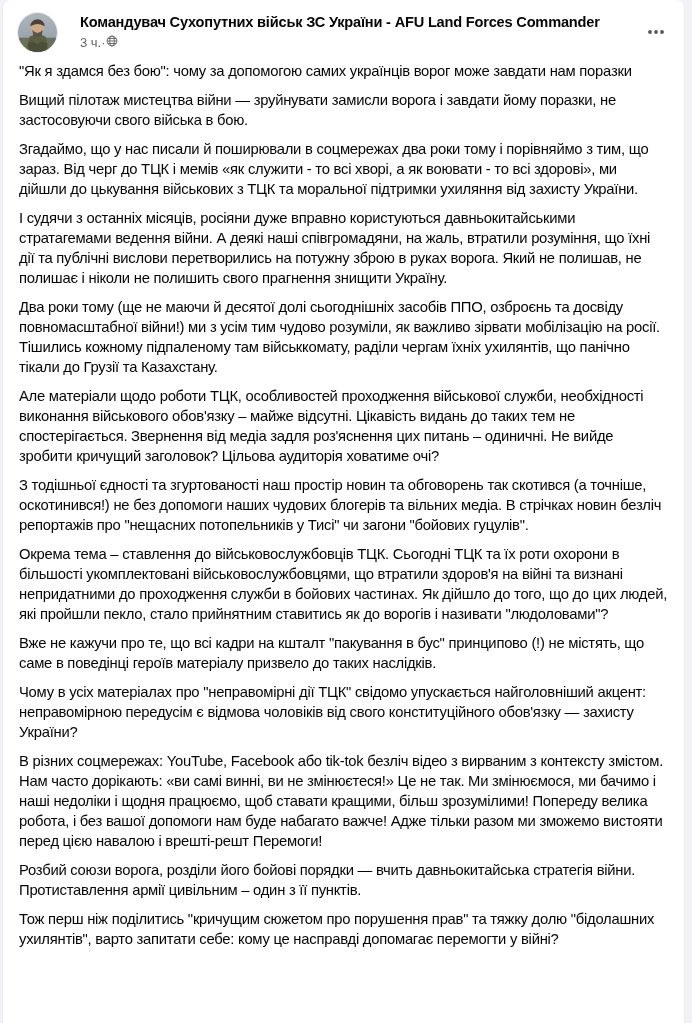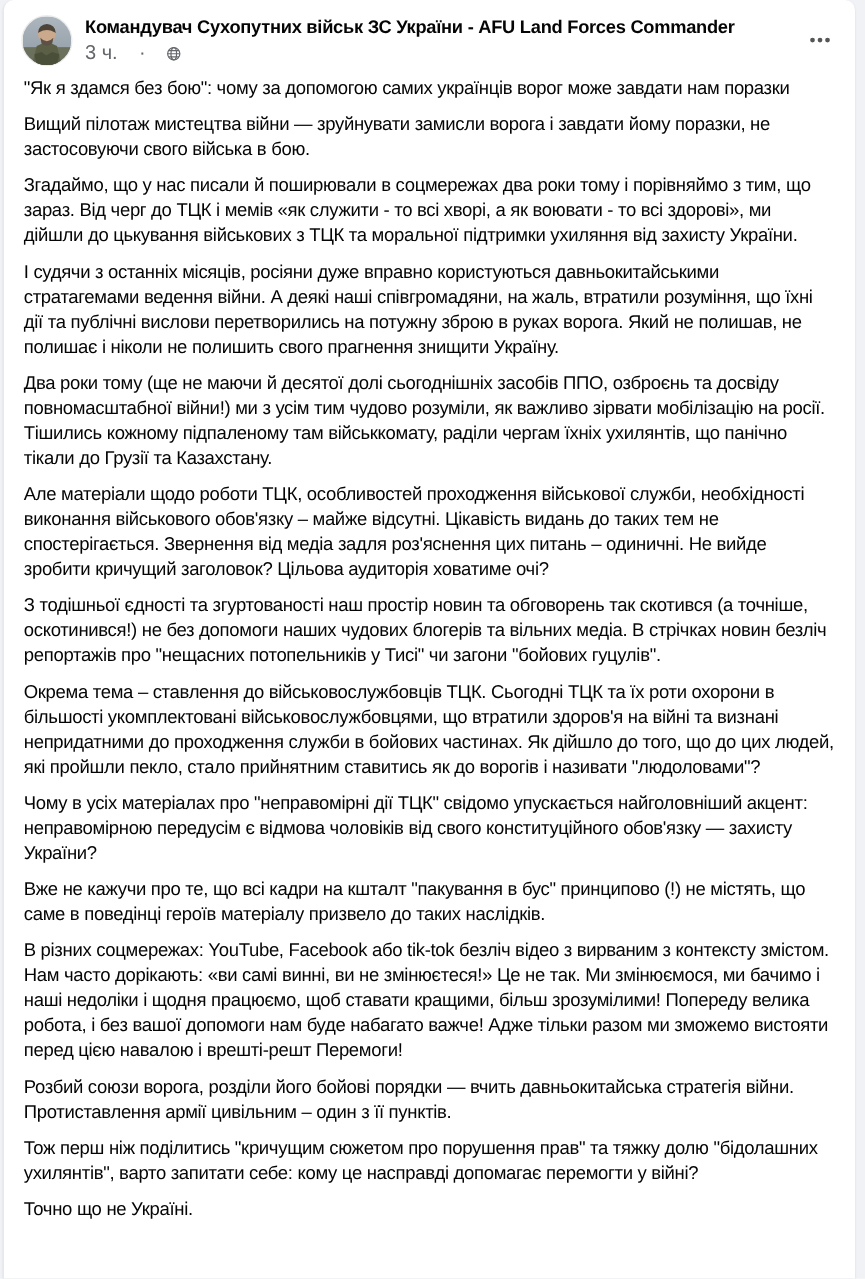--- a/index.html
+++ b/index.html
@@ -31,41 +31,41 @@
     width: 41px;
     height: 41px;
     border-radius: 50%;
     overflow: hidden;
     flex: 0 0 41px;
     cursor: pointer;
     border: 1px solid rgba(0,0,0,.08);
   }
   .avatar svg { display: block; width: 100%; height: 100%; }
   .header-info {
-    margin-left: 10px;
+    margin-left: 22px;
     padding-top: 1px;
     min-width: 0;
     flex: 1 1 auto;
   }
   .author-name {
     font-size: 14.6px;
     font-weight: bold;
     color: #050505;
     line-height: 19px;
     letter-spacing: -0.2px;
     cursor: pointer;
     white-space: nowrap;
   }
   .meta-row {
     display: flex;
-    align-items: center;
-    gap: 17px;
+    align-items: flex-start;
+    gap: 0;
     margin-top: 3px;
     color: #65676b;
-    font-size: 16px;
+    font-size: 13px;
     line-height: 16px;
   }
   .meta-time { cursor: pointer; }
   .globe-icon { display: inline-flex; }
   .more-button {
     position: absolute;
     top: 16px;
     right: 12px;
     width: 32px;
     height: 32px;
@@ -141,21 +141,20 @@
 
   <div class="post-body">
     <div class="post-paragraph">"Як я здамся без бою": чому за допомогою самих українців ворог може завдати нам поразки</div>
     <div class="post-paragraph">Вищий пілотаж мистецтва війни — зруйнувати замисли ворога і завдати йому поразки, не застосовуючи свого війська в бою.</div>
     <div class="post-paragraph">Згадаймо, що у нас писали й поширювали в соцмережах два роки тому і порівняймо з тим, що зараз. Від черг до ТЦК і мемів «як служити - то всі хворі, а як воювати - то всі здорові», ми дійшли до цькування військових з ТЦК та моральної підтримки ухиляння від захисту України.</div>
     <div class="post-paragraph">І судячи з останніх місяців, росіяни дуже вправно користуються давньокитайськими стратагемами ведення війни. А деякі наші співгромадяни, на жаль, втратили розуміння, що їхні дії та публічні вислови перетворились на потужну зброю в руках ворога. Який не полишав, не полишає і ніколи не полишить свого прагнення знищити Україну.</div>
     <div class="post-paragraph">Два роки тому (ще не маючи й десятої долі сьогоднішніх засобів ППО, озброєнь та досвіду повномасштабної війни!) ми з усім тим чудово розуміли, як важливо зірвати мобілізацію на росії. Тішились кожному підпаленому там військкомату, раділи чергам їхніх ухилянтів, що панічно тікали до Грузії та Казахстану.</div>
     <div class="post-paragraph">Але матеріали щодо роботи ТЦК, особливостей проходження військової служби, необхідності виконання військового обов'язку – майже відсутні. Цікавість видань до таких тем не спостерігається. Звернення від медіа задля роз'яснення цих питань – одиничні. Не вийде зробити кричущий заголовок? Цільова аудиторія ховатиме очі?</div>
     <div class="post-paragraph">З тодішньої єдності та згуртованості наш простір новин та обговорень так скотився (а точніше, оскотинився!) не без допомоги наших чудових блогерів та вільних медіа. В стрічках новин безліч репортажів про "нещасних потопельників у Тисі" чи загони "бойових гуцулів".</div>
     <div class="post-paragraph">Окрема тема – ставлення до військовослужбовців ТЦК. Сьогодні ТЦК та їх роти охорони в більшості укомплектовані військовослужбовцями, що втратили здоров'я на війні та визнані непридатними до проходження служби в бойових частинах. Як дійшло до того, що до цих людей, які пройшли пекло, стало прийнятним ставитись як до ворогів і називати "людоловами"?</div>
+    <div class="post-paragraph">Вже не кажучи про те, що всі кадри на кшталт "пакування в бус" принципово (!) не містять, що саме в поведінці героїв матеріалу призвело до таких наслідків.</div>
     <div class="post-paragraph">Чому в усіх матеріалах про "неправомірні дії ТЦК" свідомо упускається найголовніший акцент: неправомірною передусім є відмова чоловіків від свого конституційного обов'язку — захисту України?</div>
-    <div class="post-paragraph">Вже не кажучи про те, що всі кадри на кшталт "пакування в бус" принципово (!) не містять, що саме в поведінці героїв матеріалу призвело до таких наслідків.</div>
     <div class="post-paragraph">В різних соцмережах: YouTube, Facebook або tik-tok безліч відео з вирваним з контексту змістом. Нам часто дорікають: «ви самі винні, ви не змінюєтеся!» Це не так. Ми змінюємося, ми бачимо і наші недоліки і щодня працюємо, щоб ставати кращими, більш зрозумілими! Попереду велика робота, і без вашої допомоги нам буде набагато важче! Адже тільки разом ми зможемо вистояти перед цією навалою і врешті-решт Перемоги!</div>
     <div class="post-paragraph">Розбий союзи ворога, розділи його бойові порядки — вчить давньокитайська стратегія війни. Протиставлення армії цивільним – один з її пунктів.</div>
     <div class="post-paragraph">Тож перш ніж поділитись "кричущим сюжетом про порушення прав" та тяжку долю "бідолашних ухилянтів", варто запитати себе: кому це насправді допомагає перемогти у війні?</div>
-    <div class="post-paragraph">Точно що не Україні.</div>
   </div>
 
 </div>
 
 </body></html>

